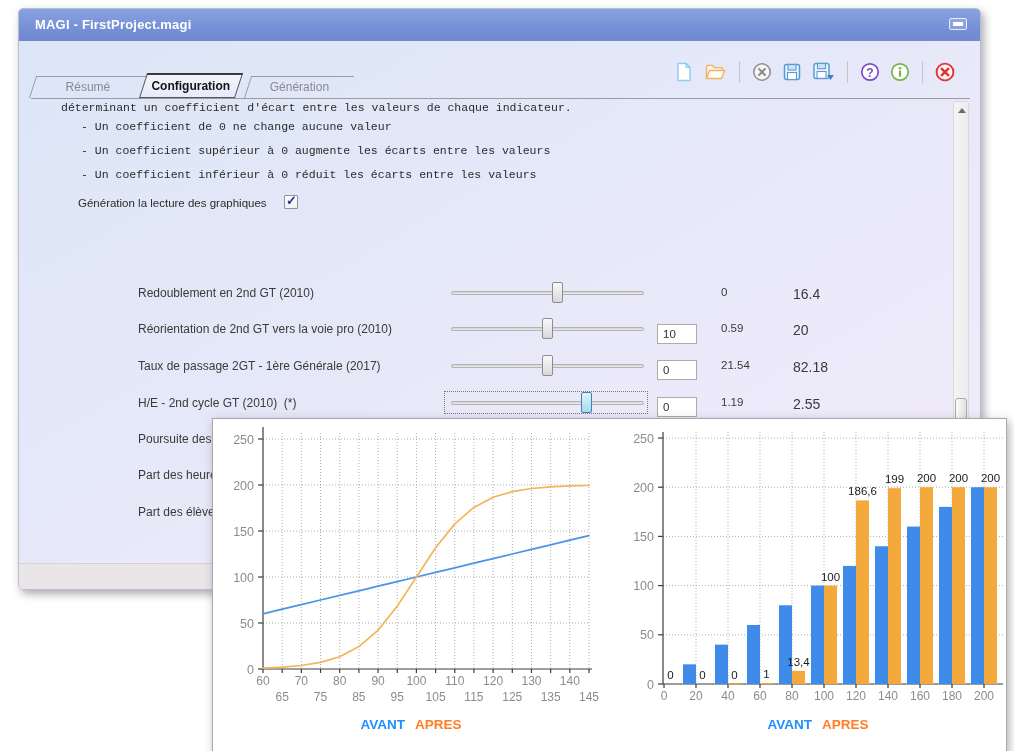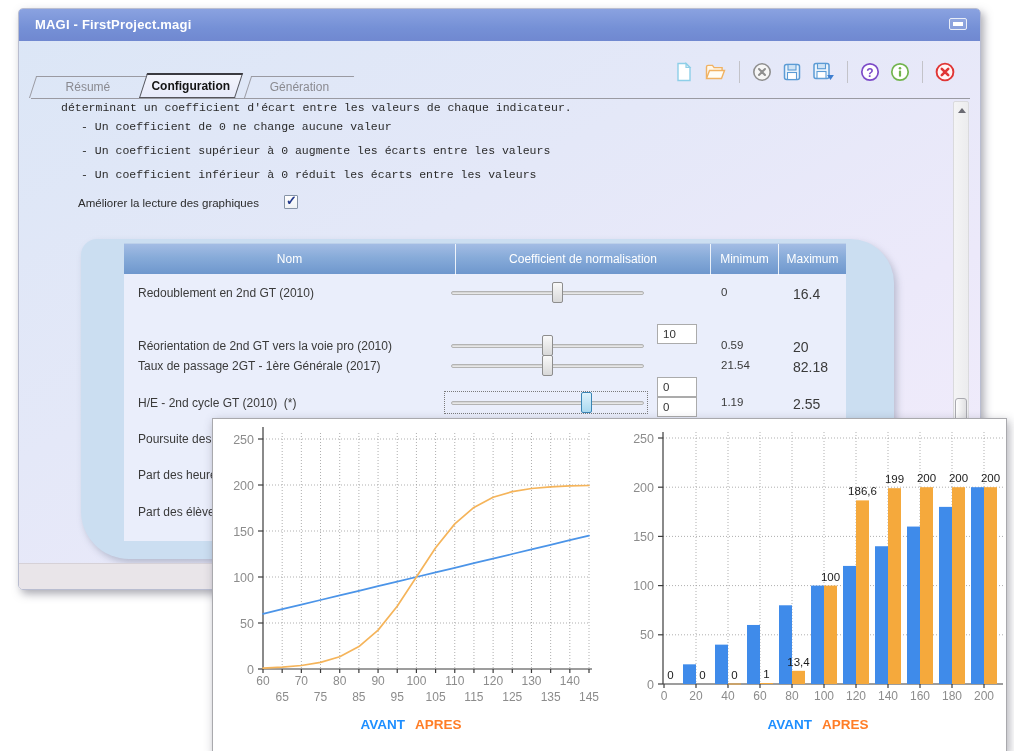--- a/index.html
+++ b/index.html
@@ -158,44 +158,35 @@
       <div class="tab" style="left:225px; top:35px; width:103px; height:22px;">
         <span class="tab-label">Génération</span>
       </div>
       <div class="tab-sep-line"></div>
 
       <div class="intro-line" style="left:42px; top:60px;">déterminant un coefficient d'écart entre les valeurs de chaque indicateur.</div>
       <div class="bullet" style="left:62px; top:79px;">- Un coefficient de 0 ne change aucune valeur</div>
       <div class="bullet" style="left:62px; top:103px;">- Un coefficient supérieur à 0 augmente les écarts entre les valeurs</div>
       <div class="bullet" style="left:62px; top:127px;">- Un coefficient inférieur à 0 réduit les écarts entre les valeurs</div>
 
-      <div class="improve-label" style="left:59px; top:156px;">Améliorer la lecture des graphiques</div>
+      <div class="improve-label" style="left:59px; top:156px;">Génération la lecture des graphiques</div>
       <div class="checkbox" style="left:265px; top:154px;">
         <span class="check">✓</span>
       </div>
 
-      <div class="blue-panel">
-        <div class="rows-bg"></div>
-        <div class="table-header">
-          <div class="th" style="width:332px">Nom</div>
-          <div class="th" style="width:255px">Coefficient de normalisation</div>
-          <div class="th" style="width:68px">Minimum</div>
-          <div class="th" style="width:67px">Maximum</div>
-        </div>
-      </div>
       <div id="table-rows" style="position:absolute; left:0; top:0; right:0; bottom:0;">
           <div class="t-row" style="top: 238px;">
             <span class="row-name">Redoublement en 2nd GT (2010)</span>
             <div class="slider-track"></div>
             <div class="slider-thumb" style="left: 532.65px;"></div>
             <input class="coef-input" value="10" style="">
             <span class="min-val">0</span>
             <span class="max-val">16.4</span>
           </div>
-          <div class="t-row" style="top: 291px;">
+          <div class="t-row" style="top: 274px;">
             <span class="row-name">Réorientation de 2nd GT vers la voie pro (2010)</span>
             <div class="slider-track"></div>
             <div class="slider-thumb" style="left: 523px;"></div>
             <input class="coef-input" value="0" style="">
             <span class="min-val">0.59</span>
             <span class="max-val">20</span>
           </div>
           <div class="t-row" style="top: 311px;">
             <span class="row-name">Taux de passage 2GT - 1ère Générale (2017)</span>
             <div class="slider-track"></div>

